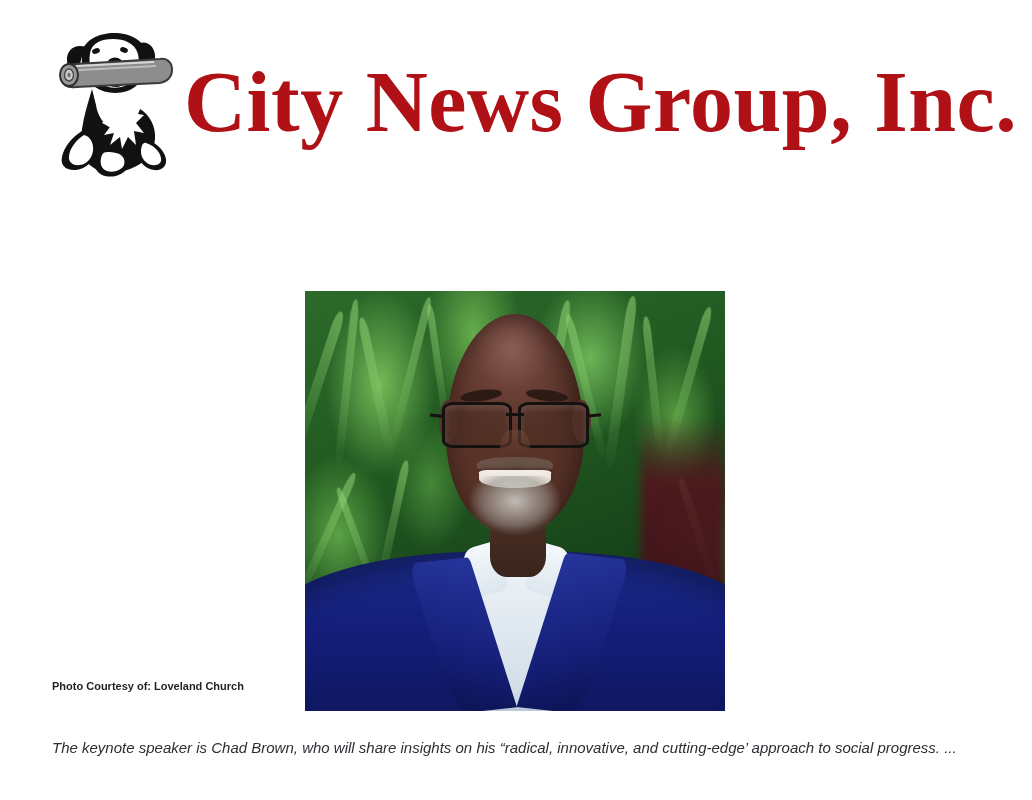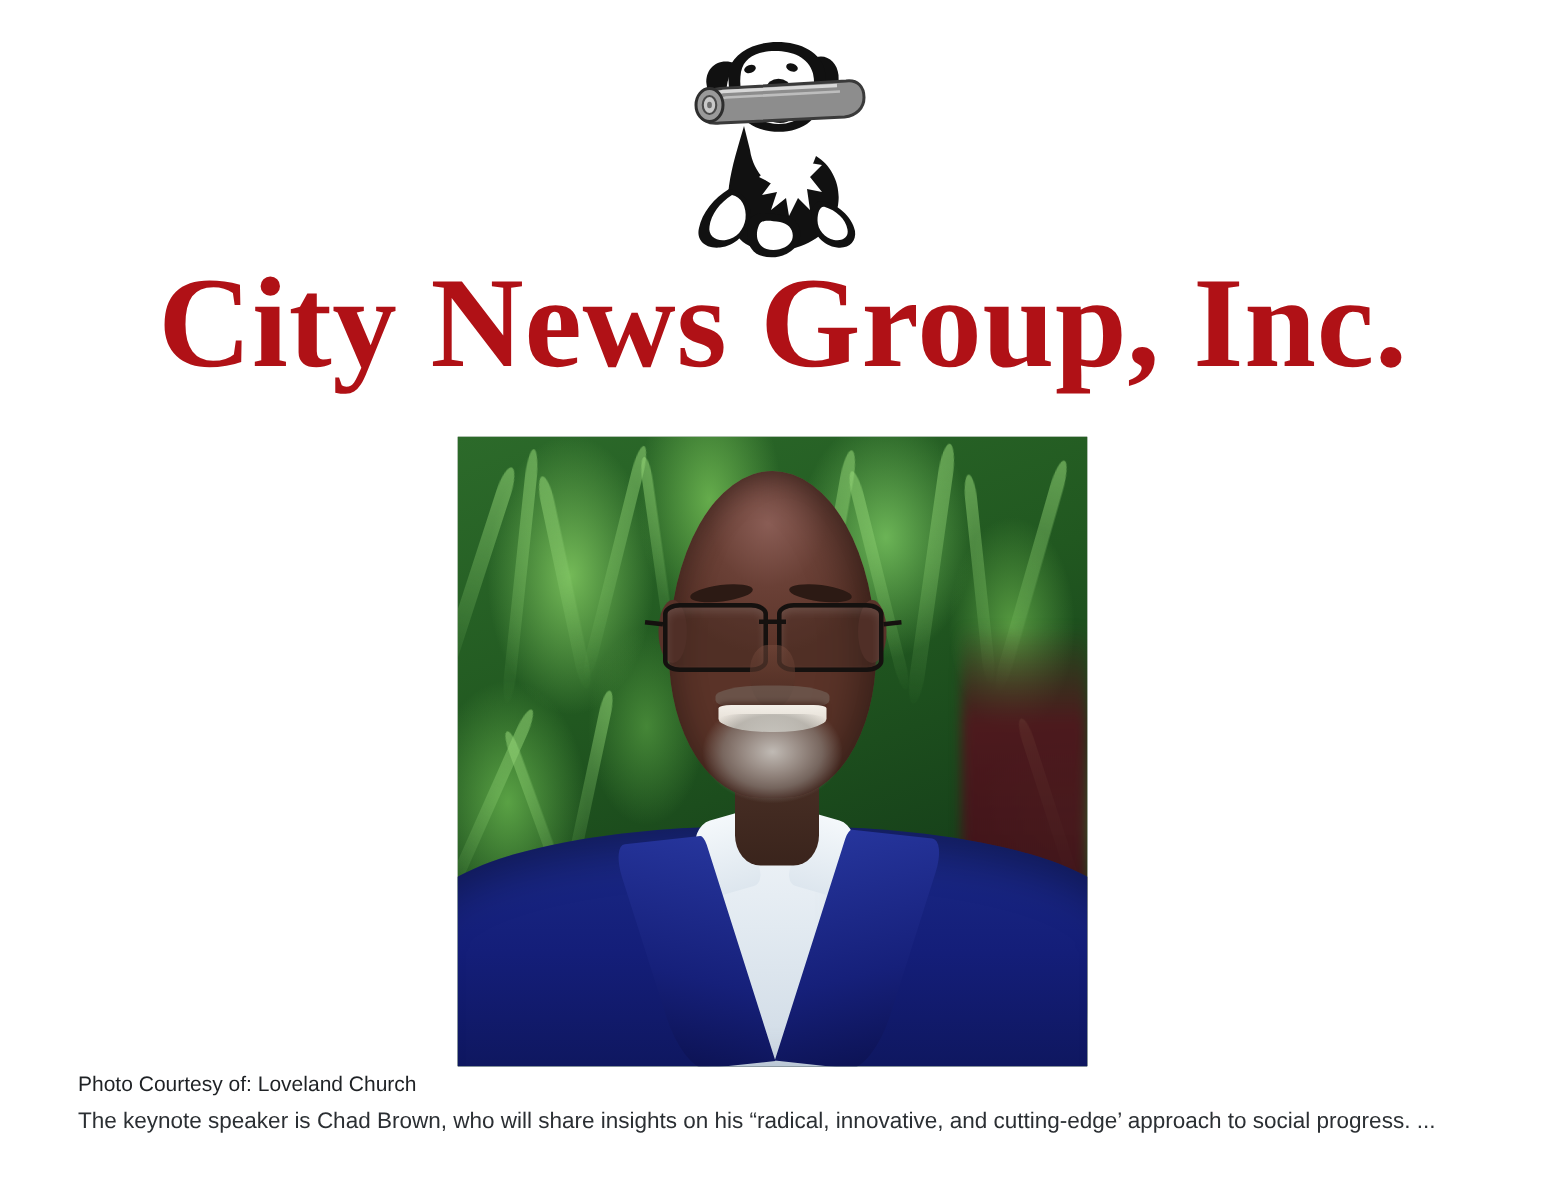--- a/index.html
+++ b/index.html
@@ -25,21 +25,20 @@
 
   
   .masthead {
     position: absolute;
     left: 52px;
     top: 22px;
     width: 930px;
     height: 160px;
     display: flex;
     align-items: center;
-    flex-direction: column;
   }
 
   .logo-mark {
     position: relative;
     width: 122px;
     height: 150px;
     flex: 0 0 122px;
   }
 
   .logo-mark svg { display: block; width: 122px; height: 150px; }
@@ -298,35 +297,36 @@
     top: 39.5%;
     width: 18%;
     height: 4%;
     background: rgba(120,108,98,0.55);
     border-radius: 44%;
   }
 
   .caption {
     position: absolute;
     left: 52px;
-    top: 714px;
-    font-size: 14px;
-    font-weight: 400;
+    top: 678px;
+    font-size: 11px;
+    font-weight: 700;
     line-height: 17px;
     color: #1f2225;
   }
 
   .body-copy {
     position: absolute;
     left: 52px;
     top: 735px;
     width: 930px;
     font-size: 15px;
     line-height: 25px;
     color: #2b2f33;
+    font-style: italic;
   }
 </style>
 </head>
 <body>
 
 <div class="page">
 
   <div class="masthead">
 
     <div class="logo-mark">

